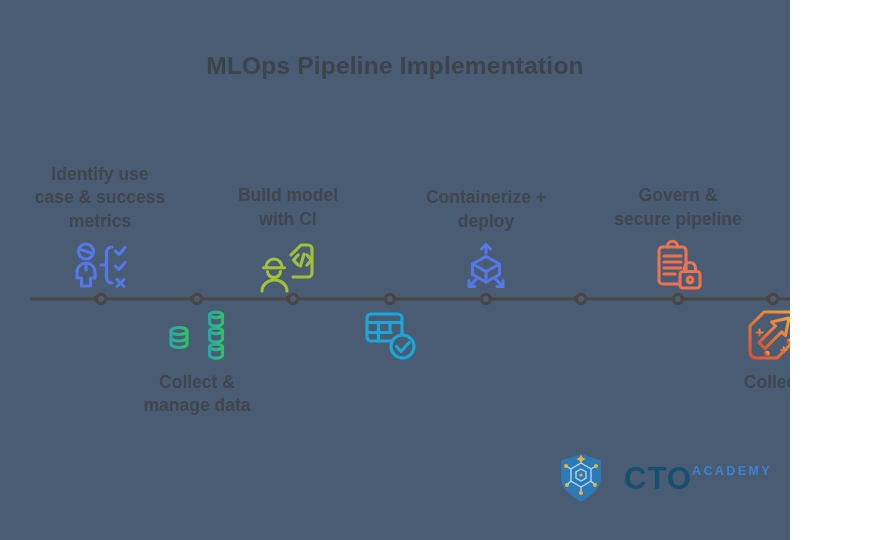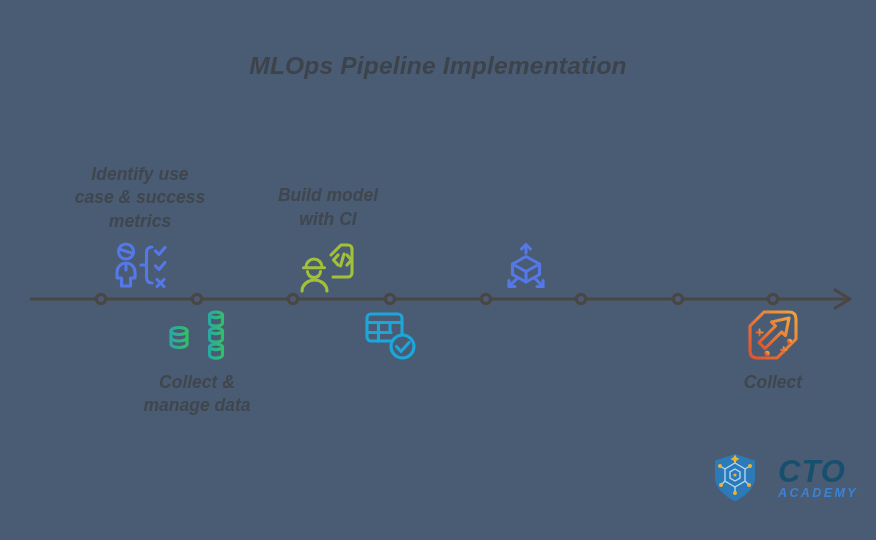--- a/index.html
+++ b/index.html
@@ -1,35 +1,35 @@
 <!DOCTYPE html>
 <html style="--bg: #4a5c74; --title: #3d434a; --label: #40464d; --line: #4a4643; --step-identify: #5578e8; --step-collect-a: #2ba8a2; --step-collect-b: #30c06a; --step-build: #a3c138; --step-test: #1ca6d9; --step-containerize: #5578e8; --step-monitor: #e5569f; --step-govern: #f0714f; --step-iterate-a: #e0512e; --step-iterate-b: #f0a23c; --logo-shield: #2d7ab8; --logo-circuit: #aad6f2; --logo-node: #f2b32c; --logo-cto: #16506e; --logo-academy: #3b82d4;"><head>
 <meta charset="utf-8">
 <style>
   html,body{margin:0;padding:0;}
   body{font-family:"Liberation Sans", sans-serif;}
-  #canvas{position:relative;width:876px;height:540px;background:var(--bg,#4a5c74);overflow:hidden;font-style:italic;}
+  #canvas{position:relative;width:790px;height:540px;background:var(--bg,#4a5c74);overflow:hidden;}
   .title{position:absolute;top:52px;left:0;width:100%;text-align:center;
          font-size:24.5px;font-weight:700;color:var(--title,#3d434a);letter-spacing:.2px;}
   
   .timeline-svg{position:absolute;left:0;top:283px;}
   
   .step{position:absolute;display:flex;flex-direction:column;align-items:center;width:200px;}
-  .step-top{bottom:247px;justify-content:flex-end;padding-left:40px;}
+  .step-top{bottom:247px;justify-content:flex-end;}
   .step-bottom{top:307px;justify-content:space-between;}
   .step-label{font-size:17.5px;font-weight:700;line-height:1.34;color:var(--label,#40464d);
               text-align:center;white-space:pre-line;}
   .step-top .step-label{margin-bottom:8px;}
   .step-bottom .step-label{margin-top:8px;}
   .icon{display:block;}
   .icon svg{display:block;}
   .stroke{fill:none;stroke-width:3.1;stroke-linecap:round;stroke-linejoin:round;}
   
   .logo{position:absolute;right:18px;bottom:36px;display:flex;align-items:center;}
-  .logo-text{margin-left:20px;display:flex;flex-direction:column;}
+  .logo-text{margin-left:20px;display:flex;flex-direction:row;}
   .logo-cto{font-size:31px;font-weight:700;line-height:29px;letter-spacing:1px;color:var(--logo-cto,#16506e);}
   .logo-academy{font-size:12.5px;font-weight:700;letter-spacing:2.4px;color:var(--logo-academy,#3b82d4);text-align:center;}
 </style>
 </head>
 <body>
 
 <div id="canvas">
 
   <div class="title">MLOps Pipeline Implementation</div>
 
@@ -123,36 +123,55 @@
         <line x1="16.5" y1="15.5" x2="16.5" y2="34"></line>
         <line x1="28" y1="15.5" x2="28" y2="25.5"></line>
         <line x1="5" y1="25.5" x2="29" y2="25.5"></line>
         <circle cx="40.5" cy="39.5" r="11.5" fill="var(--bg)"></circle>
         <path d="M34.5 39.5 l4.5 5 8 -9"></path>
       </svg>
     </span>
   </div>
 
   <div class="step step-top" style="left:386px;">
+    <div class="step-label">Containerize +
+deploy</div>
     <span class="icon">
       <svg width="60" height="52" viewBox="0 0 60 52" class="stroke" stroke="var(--step-containerize)">
         <line x1="30" y1="12" x2="30" y2="4"></line>
         <path d="M25.5 8 L30 3.5 l4.5 4.5"></path>
         <path d="M30 15.5 l13.5 7.5 L30 30.5 l-13.5 -7.5 z"></path>
         <path d="M16.5 23 V33.5 L30 41 l13.5 -7.5 V23"></path>
         <line x1="30" y1="30.5" x2="30" y2="41"></line>
         <line x1="21.5" y1="37" x2="13" y2="45.5"></line>
         <path d="M13 39.5 v6 h6"></path>
         <line x1="38.5" y1="37" x2="47" y2="45.5"></line>
         <path d="M47 39.5 v6 h-6"></path>
       </svg>
     </span>
   </div>
 
 
+  <div class="step step-top" style="left:578px;">
+    <div class="step-label">Govern &amp;
+secure pipeline</div>
+    <span class="icon">
+      <svg width="58" height="54" viewBox="0 0 58 54" class="stroke" stroke="var(--step-govern)">
+        <rect x="10" y="8" width="27" height="37" rx="3.5"></rect>
+        <path d="M18.5 8 V6.8 a5 4.5 0 0 1 10 0 V8"></path>
+        <line x1="15" y1="17" x2="32" y2="17"></line>
+        <line x1="15" y1="23" x2="32" y2="23"></line>
+        <line x1="15" y1="29" x2="32" y2="29"></line>
+        <line x1="15" y1="35" x2="26" y2="35"></line>
+        <path d="M35.5 33 v-4 a5.5 5.5 0 0 1 11 0 v4"></path>
+        <rect x="31" y="32.5" width="20" height="16.5" rx="3" fill="var(--bg)"></rect>
+        <circle cx="41" cy="40.8" r="2.8"></circle>
+      </svg>
+    </span>
+  </div>
 
   <div class="step step-bottom" style="left:673px;">
     <span class="icon">
       <svg width="58" height="56" viewBox="0 0 58 56" class="stroke">
         <defs>
           <linearGradient id="g-it" x1="0" y1="1" x2="1" y2="0">
             <stop offset="0" stop-color="var(--step-iterate-a)"></stop>
             <stop offset="1" stop-color="var(--step-iterate-b)"></stop>
           </linearGradient>
         </defs>

